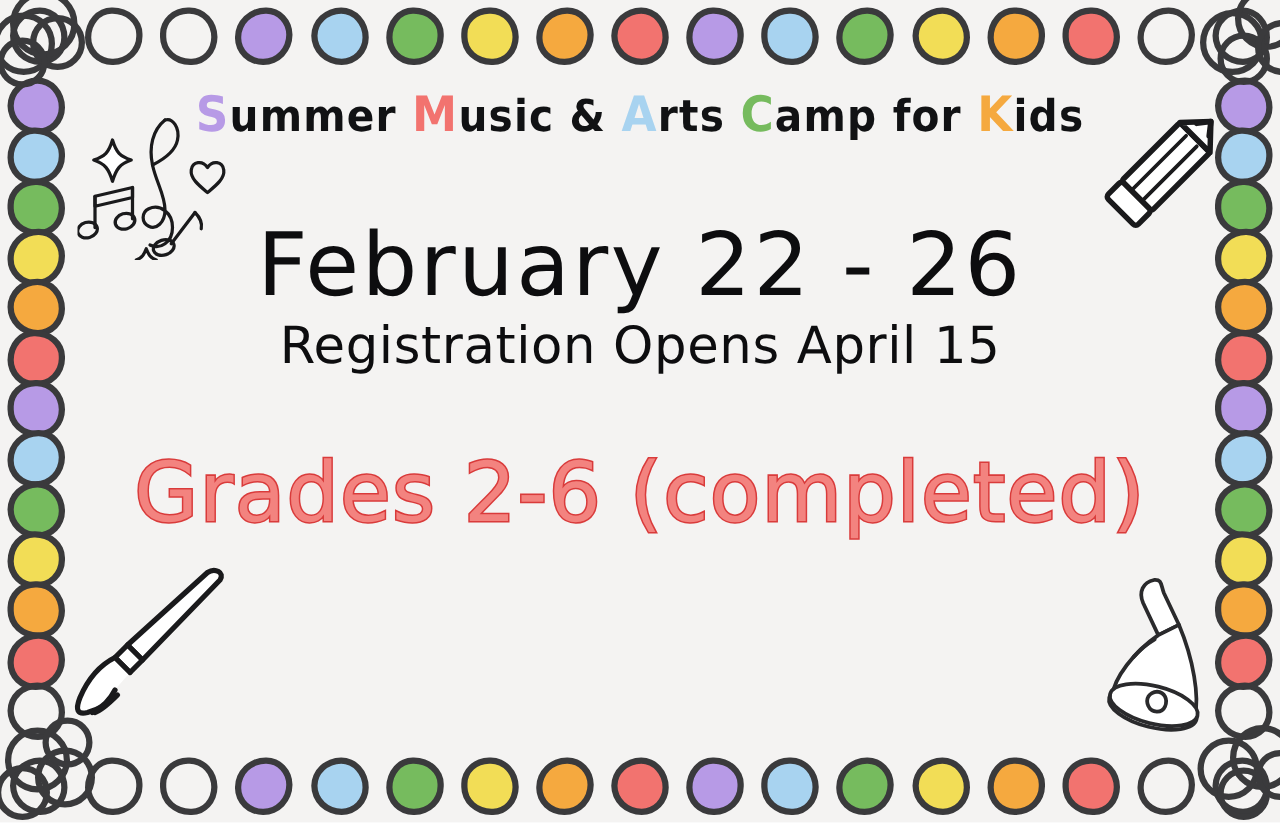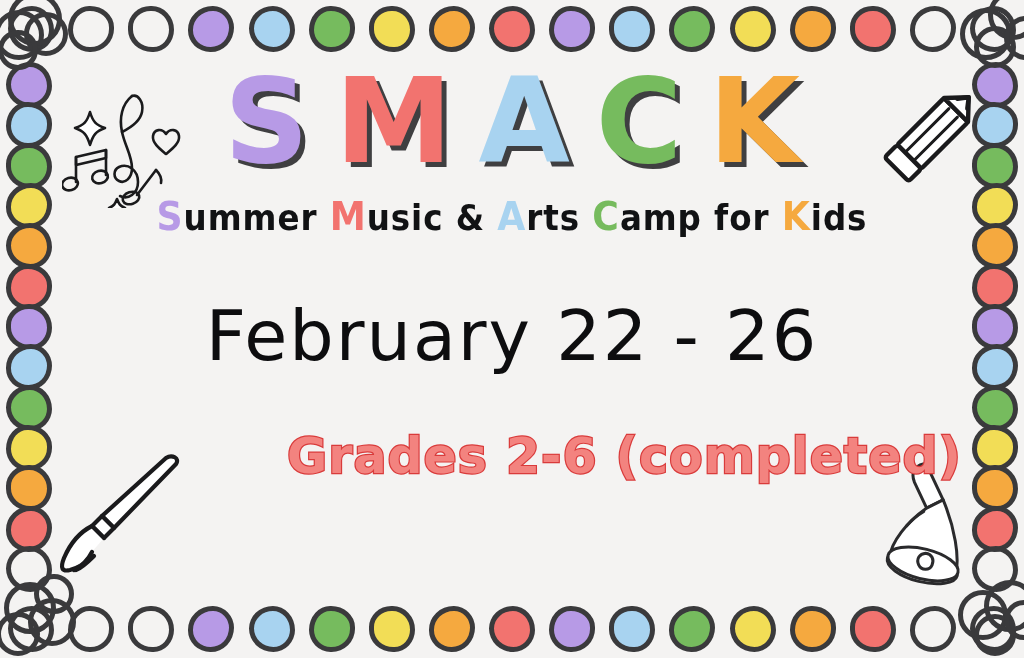--- a/index.html
+++ b/index.html
@@ -91,27 +91,26 @@
     margin:4px 0 0 0;
     font-family:"DejaVu Sans", sans-serif;
     font-size:41px;
     letter-spacing:.5px;
     color:#0d0d0f;
   }
 
   .grades{
     margin:56px 0 0 0;
     font-family:"DejaVu Sans", sans-serif;
-    font-weight:bold;
-    font-size:49px;
+    font-weight:normal;
+    font-size:66px;
     letter-spacing:1px;
     color:#f3837f;
     -webkit-text-stroke:2.4px #d93b3b;
     paint-order:stroke fill;
-    text-align:right;
   }
 
   
   .doodle{position:absolute;}
   .doodle svg{display:block;}
 </style>
 </head>
 <body>
 
 <div id="flyer">
@@ -268,23 +267,23 @@
         <ellipse cx="70" cy="110" rx="36" ry="15"></ellipse>
         <ellipse cx="70" cy="107" rx="36" ry="15"></ellipse>
 
         <path d="M70 96 C64 98 62 104 66 109 C70 114 78 112 79 106 C80 100 76 95 70 96 Z"></path>
       </g>
     </svg>
   </div>
 
   <div class="content">
 
-    <div class="smack" id="smack-title"><span style="color: rgb(183, 154, 230);">S</span><span style="color: rgb(242, 115, 111);">M</span><span style="color: rgb(168, 211, 240);">A</span><span style="color: rgb(118, 187, 94);">C</span><span style="color: rgb(245, 169, 63);">K</span></div>
 
     <div class="subtitle" id="camp-subtitle"><span class="cap" style="color: rgb(183, 154, 230);">S</span><span style="color: rgb(17, 18, 20);">ummer </span><span class="cap" style="color: rgb(242, 115, 111);">M</span><span style="color: rgb(17, 18, 20);">usic </span><span style="color: rgb(17, 18, 20);">&amp; </span><span class="cap" style="color: rgb(168, 211, 240);">A</span><span style="color: rgb(17, 18, 20);">rts </span><span class="cap" style="color: rgb(118, 187, 94);">C</span><span style="color: rgb(17, 18, 20);">amp for </span><span class="cap" style="color: rgb(245, 169, 63);">K</span><span style="color: rgb(17, 18, 20);">ids</span></div>
 
     <div class="dates">February 22 - 26</div>
 
+    <div class="regline">Registration Opens April 15</div>
 
     <div class="grades">Grades 2-6 (completed)</div>
 
   </div>
 </div>
 
 </body></html>

